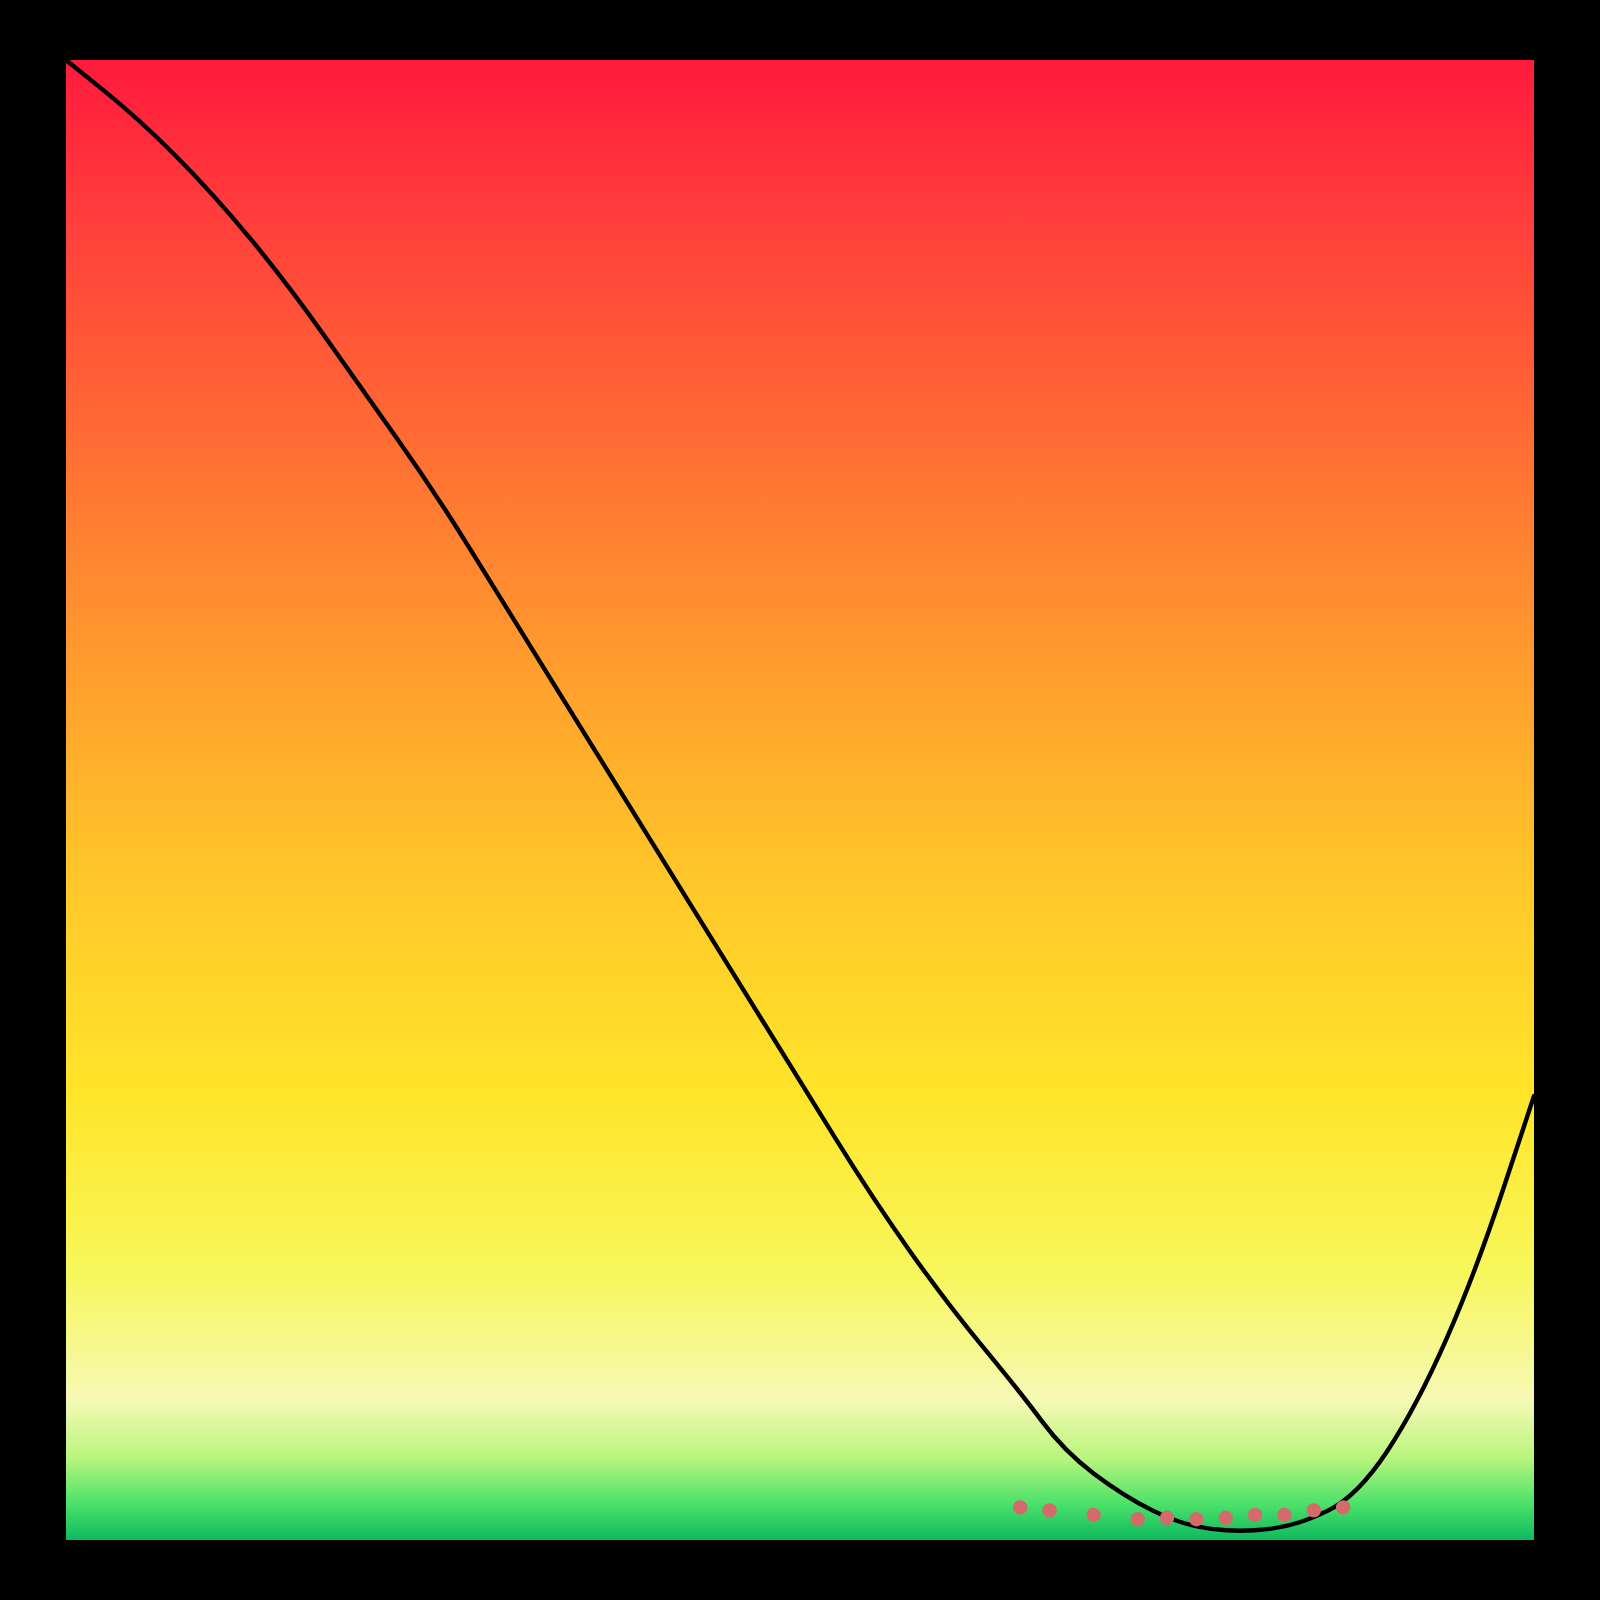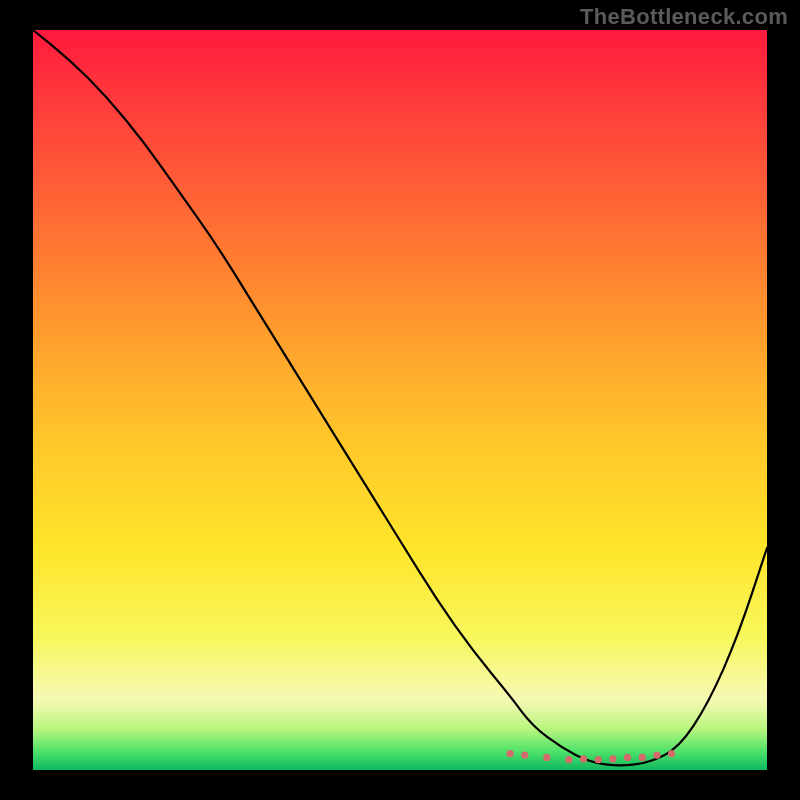--- a/index.html
+++ b/index.html
@@ -30,21 +30,20 @@
   svg {
     position: absolute;
     left: 0;
     top: 0;
   }
 </style>
 </head>
 <body>
 
 <div class="viewport">
-  <div class="watermark">TheBottleneck.com</div>
   <svg id="chart" width="800" height="800" viewBox="0 0 800 800">
       <defs>
         <linearGradient id="bg-grad" x1="0" y1="0" x2="0" y2="1">
           <stop offset="0%" stop-color="#ff1a3d"></stop>
           <stop offset="10%" stop-color="#ff3c3c"></stop>
           <stop offset="25%" stop-color="#ff6a34"></stop>
           <stop offset="40%" stop-color="#ff9a2e"></stop>
           <stop offset="55.00000000000001%" stop-color="#ffc62a"></stop>
           <stop offset="70%" stop-color="#ffe52a"></stop>
           <stop offset="82%" stop-color="#f7f75c"></stop>

